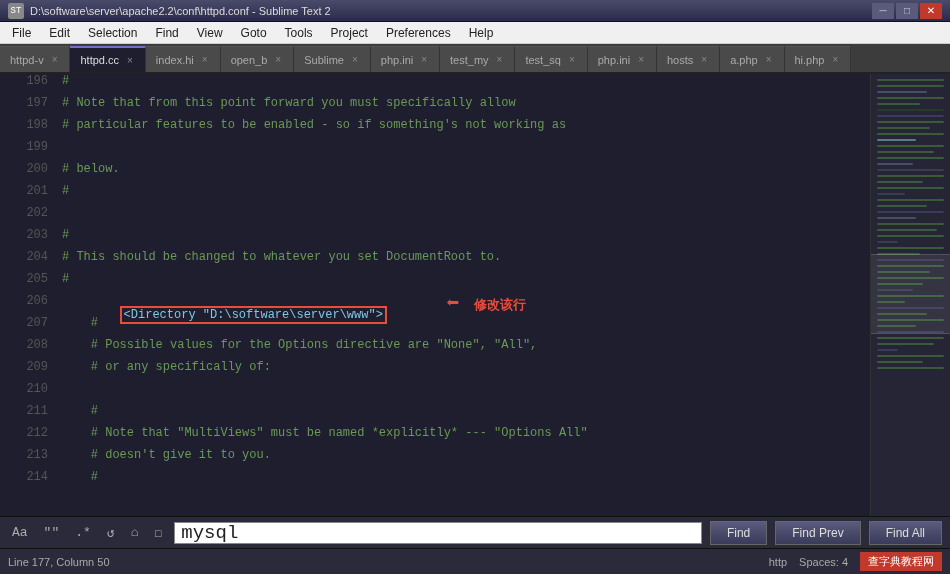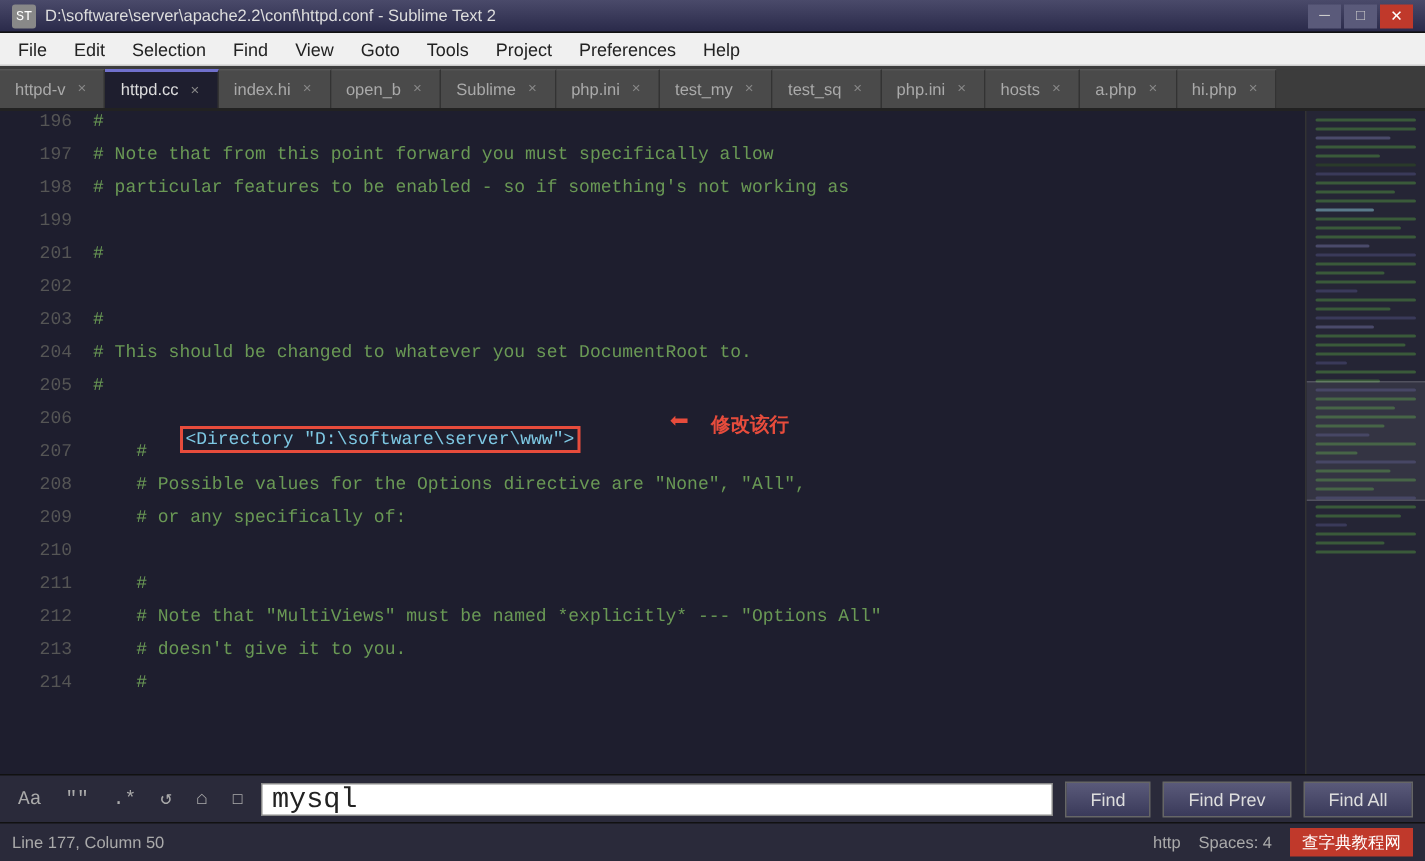--- a/index.html
+++ b/index.html
@@ -290,20 +290,24 @@
 
     <div class="code-line">
       <span class="line-num">198</span>
       <span class="line-content kw-comment"># particular features to be enabled - so if something's not working as</span>
     </div>
 
     <div class="code-line">
       <span class="line-num">199</span>
     </div>
 
+    <div class="code-line">
+      <span class="line-num">200</span>
+      <span class="line-content kw-comment"># below.</span>
+    </div>
 
     <div class="code-line">
       <span class="line-num">201</span>
       <span class="line-content kw-comment">#</span>
     </div>
 
     <div class="code-line">
       <span class="line-num">202</span>
       <span class="line-content"></span>
     </div>

